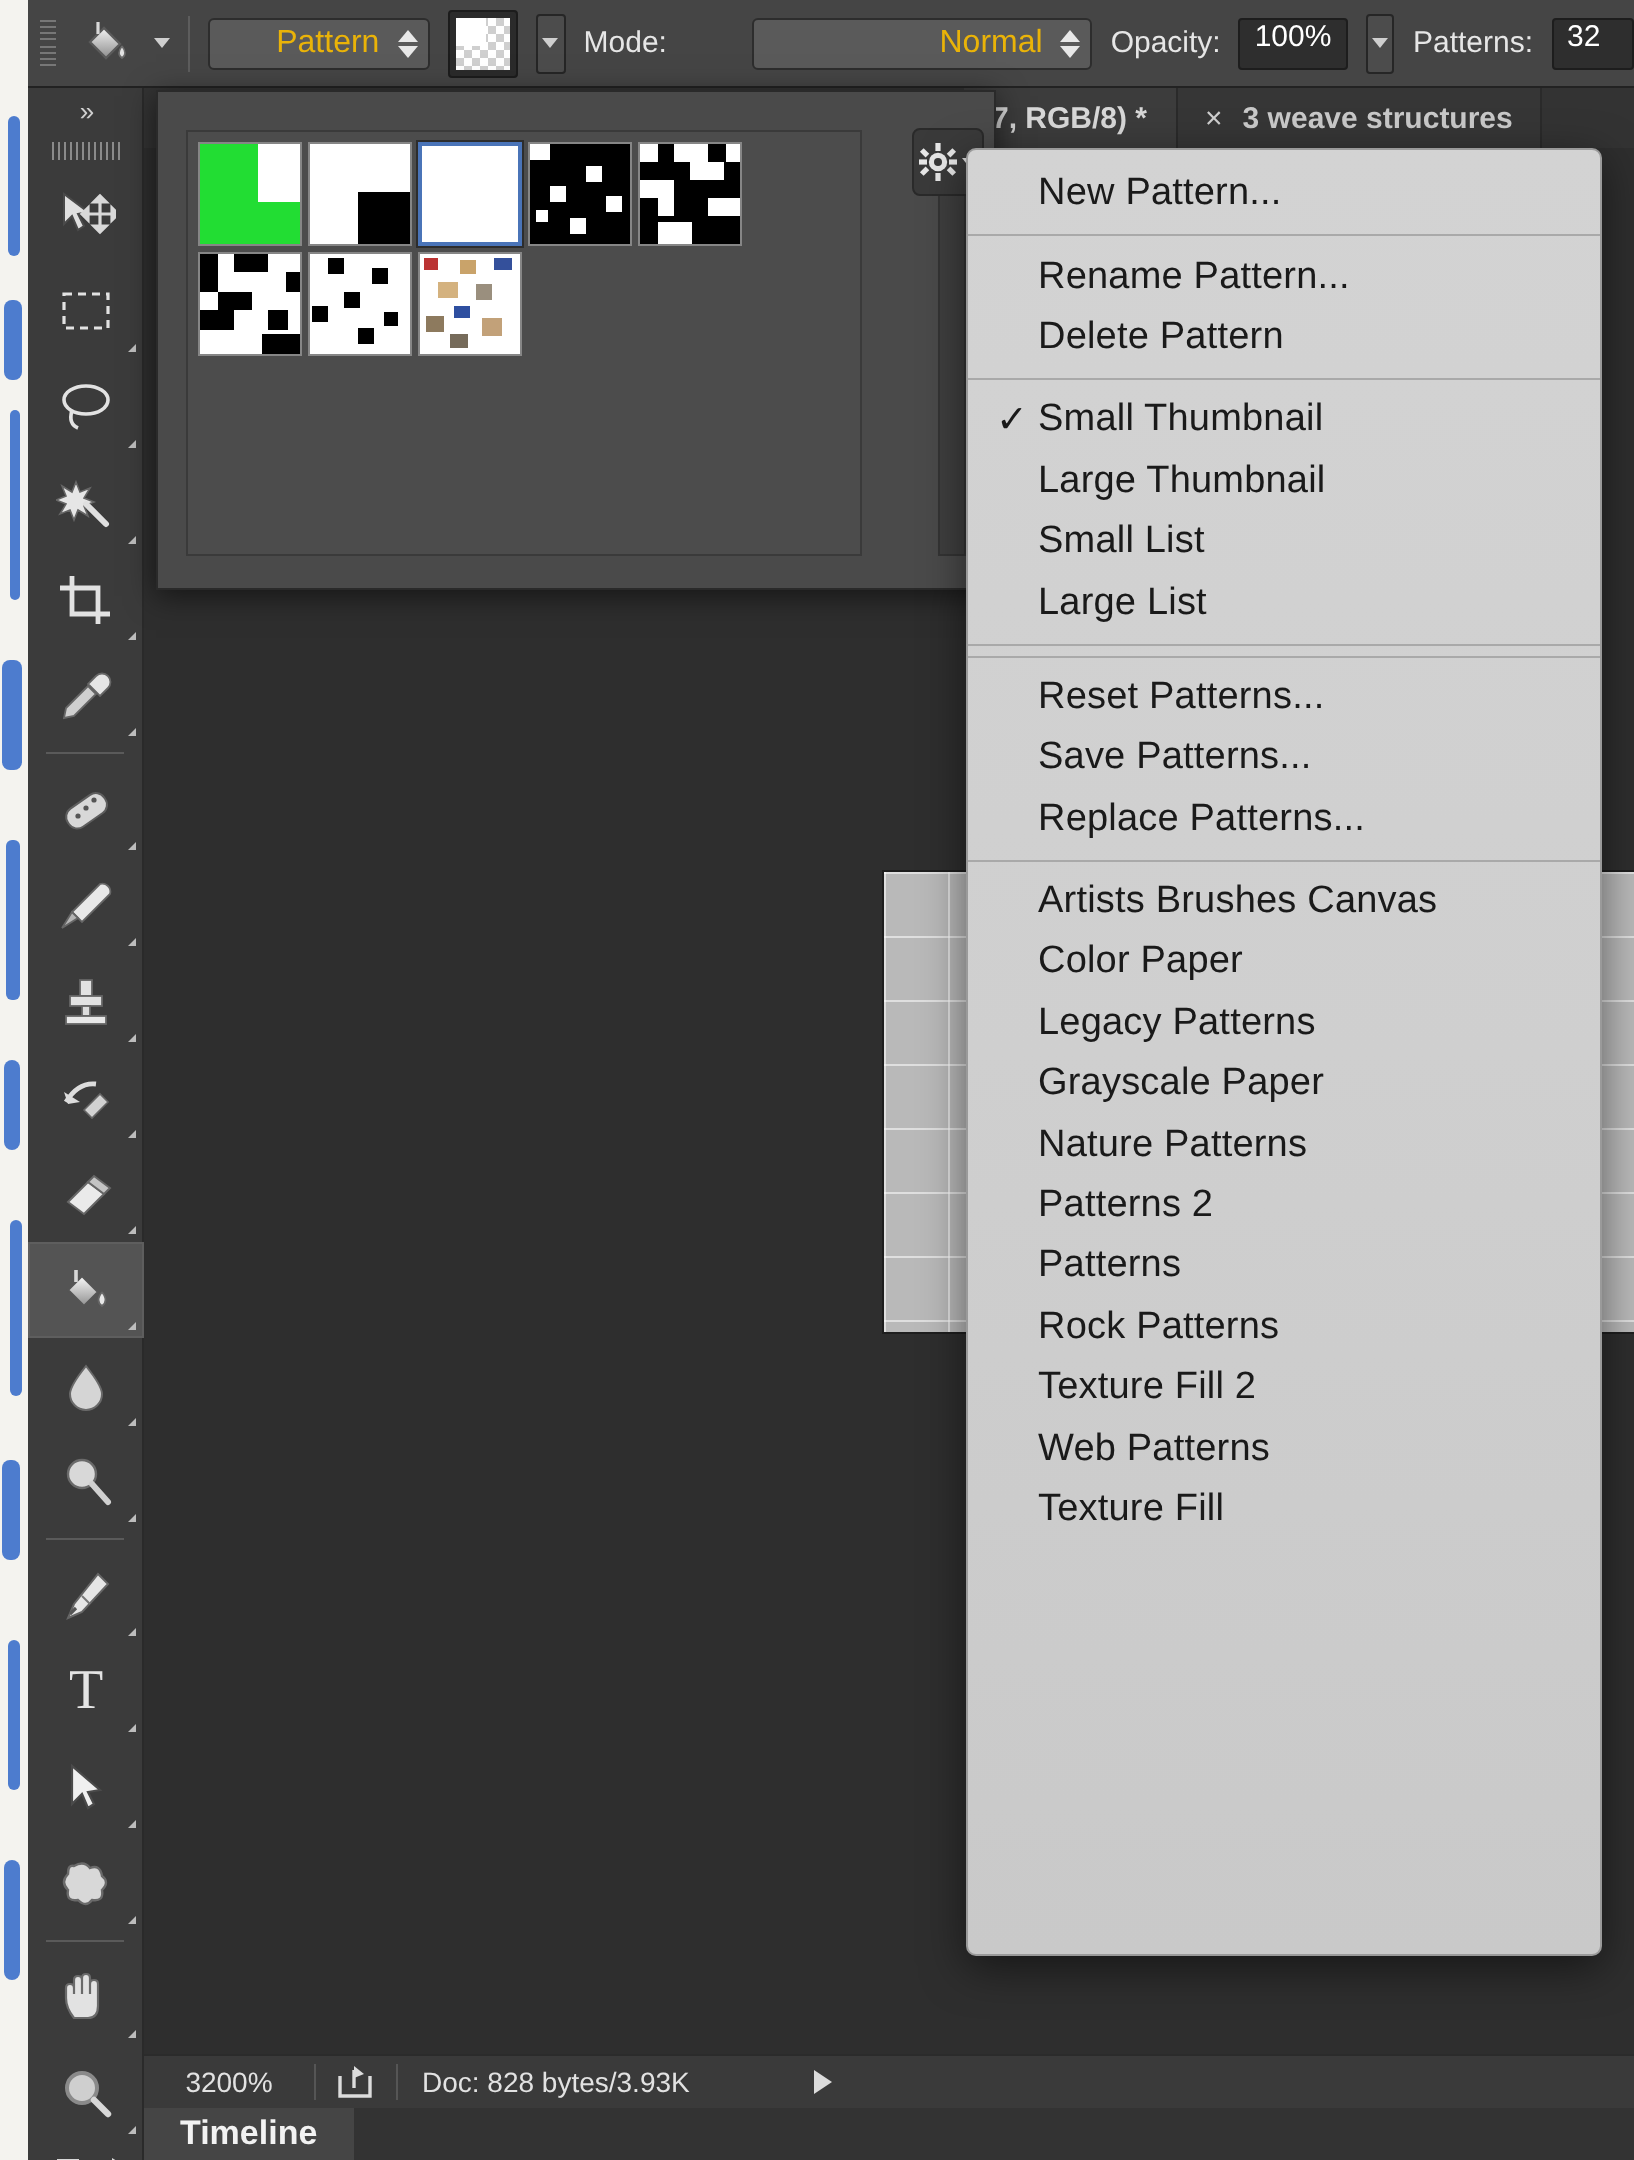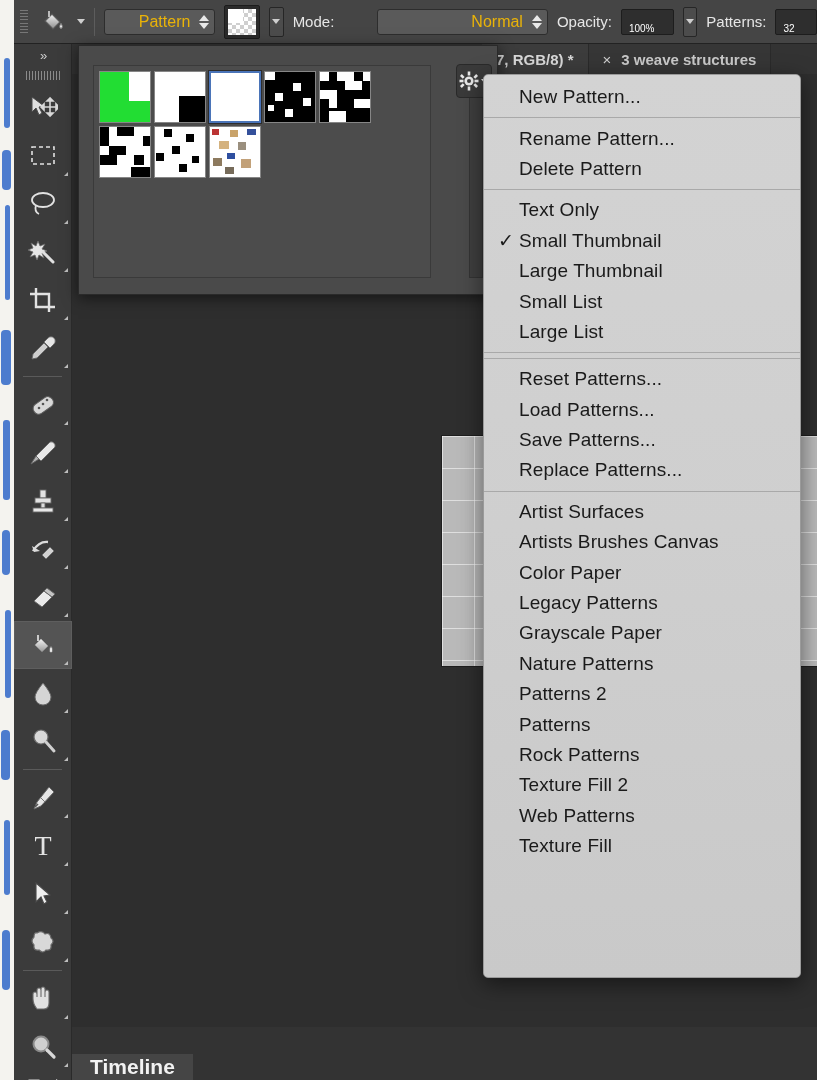--- a/index.html
+++ b/index.html
@@ -65,21 +65,21 @@
       linear-gradient(45deg,#cfcfcf 25%,transparent 25%,transparent 75%,#cfcfcf 75%),
       linear-gradient(45deg,#cfcfcf 25%,transparent 25%,transparent 75%,#cfcfcf 75%);
     background-size:8px 8px; background-position:0 0,4px 4px; background-color:#ffffff;
   }
   .dropdn-btn{
     width:16px; height:30px; background:#4c4c4c; border:1px solid #262626;
     border-radius:2px; display:flex; align-items:center; justify-content:center;
   }
   .numfield{
     height:26px; background:#2e2e2e; border:1px solid #1d1d1d; border-radius:2px;
-    color:#fff; font-size:10px; display:flex; align-items:flex-end;
+    color:#fff; font-size:15px; display:flex; align-items:flex-start;
     padding:0 7px;
   }
 
   
   #toolbar{
     position:absolute; left:0; top:44px; width:58px; height:1036px;
     background:#3b3b3b; border-right:1px solid #2a2a2a; z-index:30;
   }
   #tb-head{ height:22px; display:flex; align-items:center; justify-content:center;
             background:#3b3b3b; }
@@ -181,21 +181,21 @@
   #docinfo{ padding:0 12px; flex:0 0 auto; }
   #sb-arrow{ width:0;height:0;border-top:6px solid transparent;
              border-bottom:6px solid transparent;border-left:9px solid #dcdcdc;
              margin-left:50px;}
   #panel-tabs{
     position:absolute; left:58px; top:1054px; width:745px; height:26px;
     background:#333; display:flex; align-items:stretch;
   }
   .ptab{
     display:flex; align-items:center; padding:0 18px;
-    background:#454545; color:#f2f2f2; font-size:21px; font-weight:bold;
+    background:#454545; color:#f2f2f2; font-size:17px; font-weight:bold;
   }
 </style>
 </head>
 <body>
 
 <div id="doc-edge">
   <div class="ink" style="left:4px;top:58px;width:6px;height:70px;border-radius:3px;"></div>
   <div class="ink" style="left:2px;top:150px;width:9px;height:40px;border-radius:4px;"></div>
   <div class="ink" style="left:5px;top:205px;width:5px;height:95px;border-radius:3px;"></div>
   <div class="ink" style="left:1px;top:330px;width:10px;height:55px;border-radius:4px;"></div>
@@ -586,54 +586,45 @@
       </div>
       <div class="msep"></div>
       <div class="mi">
         <span>Rename Pattern...</span>
       </div>
       <div class="mi">
         <span>Delete Pattern</span>
       </div>
       <div class="msep"></div>
       <div class="mi">
-        <span>Text Only</span>
-      </div>
-      <div class="mi">
         <span class="chk">✓</span>
         <span>Small Thumbnail</span>
       </div>
       <div class="mi">
         <span>Large Thumbnail</span>
       </div>
       <div class="mi">
         <span>Small List</span>
       </div>
       <div class="mi">
         <span>Large List</span>
       </div>
       <div class="msep"></div>
       <div class="msep"></div>
       <div class="mi">
         <span>Reset Patterns...</span>
       </div>
       <div class="mi">
-        <span>Load Patterns...</span>
-      </div>
-      <div class="mi">
         <span>Save Patterns...</span>
       </div>
       <div class="mi">
         <span>Replace Patterns...</span>
       </div>
       <div class="msep"></div>
       <div class="mi">
-        <span>Artist Surfaces</span>
-      </div>
-      <div class="mi">
         <span>Artists Brushes Canvas</span>
       </div>
       <div class="mi">
         <span>Color Paper</span>
       </div>
       <div class="mi">
         <span>Legacy Patterns</span>
       </div>
       <div class="mi">
         <span>Grayscale Paper</span>
@@ -654,20 +645,38 @@
         <span>Texture Fill 2</span>
       </div>
       <div class="mi">
         <span>Web Patterns</span>
       </div>
       <div class="mi">
         <span>Texture Fill</span>
       </div>
     </div>
 
+  <div id="statusbar">
+    <div id="zoomfield">
+      <span>3200%</span>
+    </div>
+    <div class="sb-sep"></div>
+    <div id="share-ico">
+      <svg width="20" height="18" viewBox="0 0 20 18">
+        <path d="M2 6 L2 16 L17 16 L17 6" fill="none" stroke="#dcdcdc" stroke-width="1.7"></path>
+        <path d="M9 12 L9 3" stroke="#dcdcdc" stroke-width="1.7" fill="none"></path>
+        <path d="M9 1 l5 4 l-5 2 z" fill="#dcdcdc"></path>
+      </svg>
+    </div>
+    <div class="sb-sep"></div>
+    <div id="docinfo">
+      <span>Doc: 828 bytes/3.93K</span>
+    </div>
+    <div id="sb-arrow"></div>
+  </div>
 
   <div id="panel-tabs">
     <div class="ptab">
       <span>Timeline</span>
     </div>
   </div>
 
 </div>
 
 </body></html>

